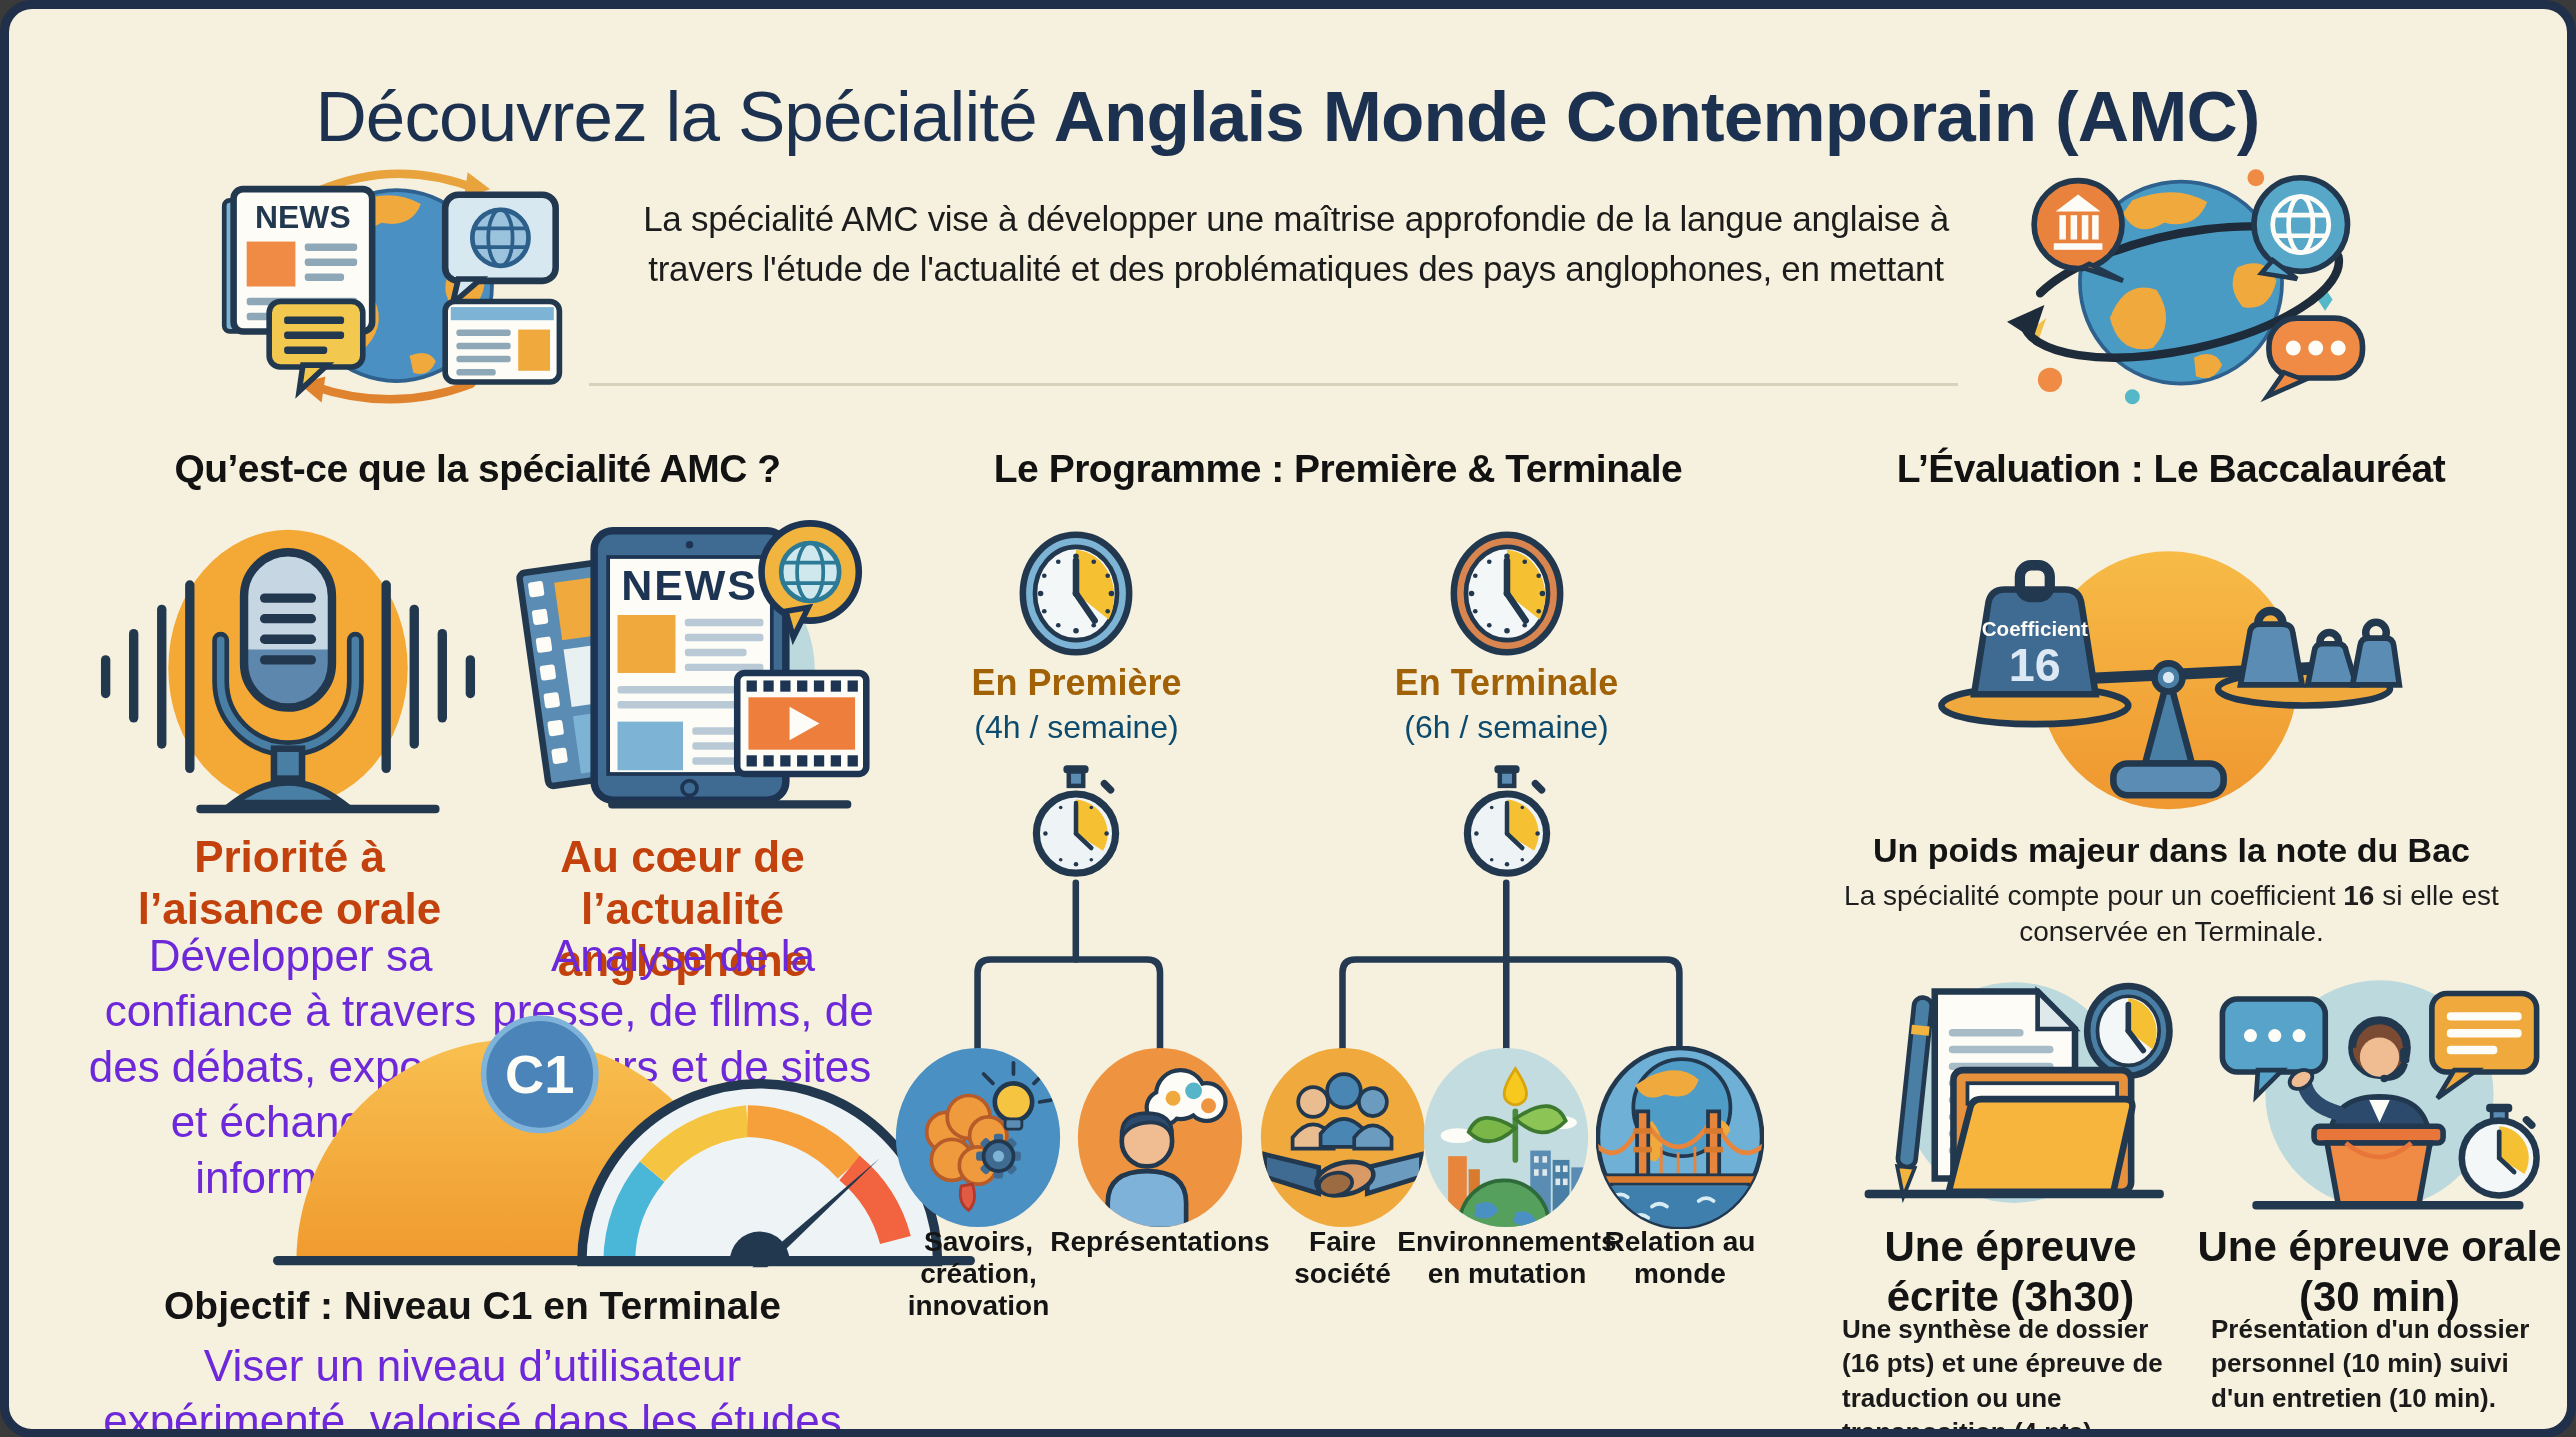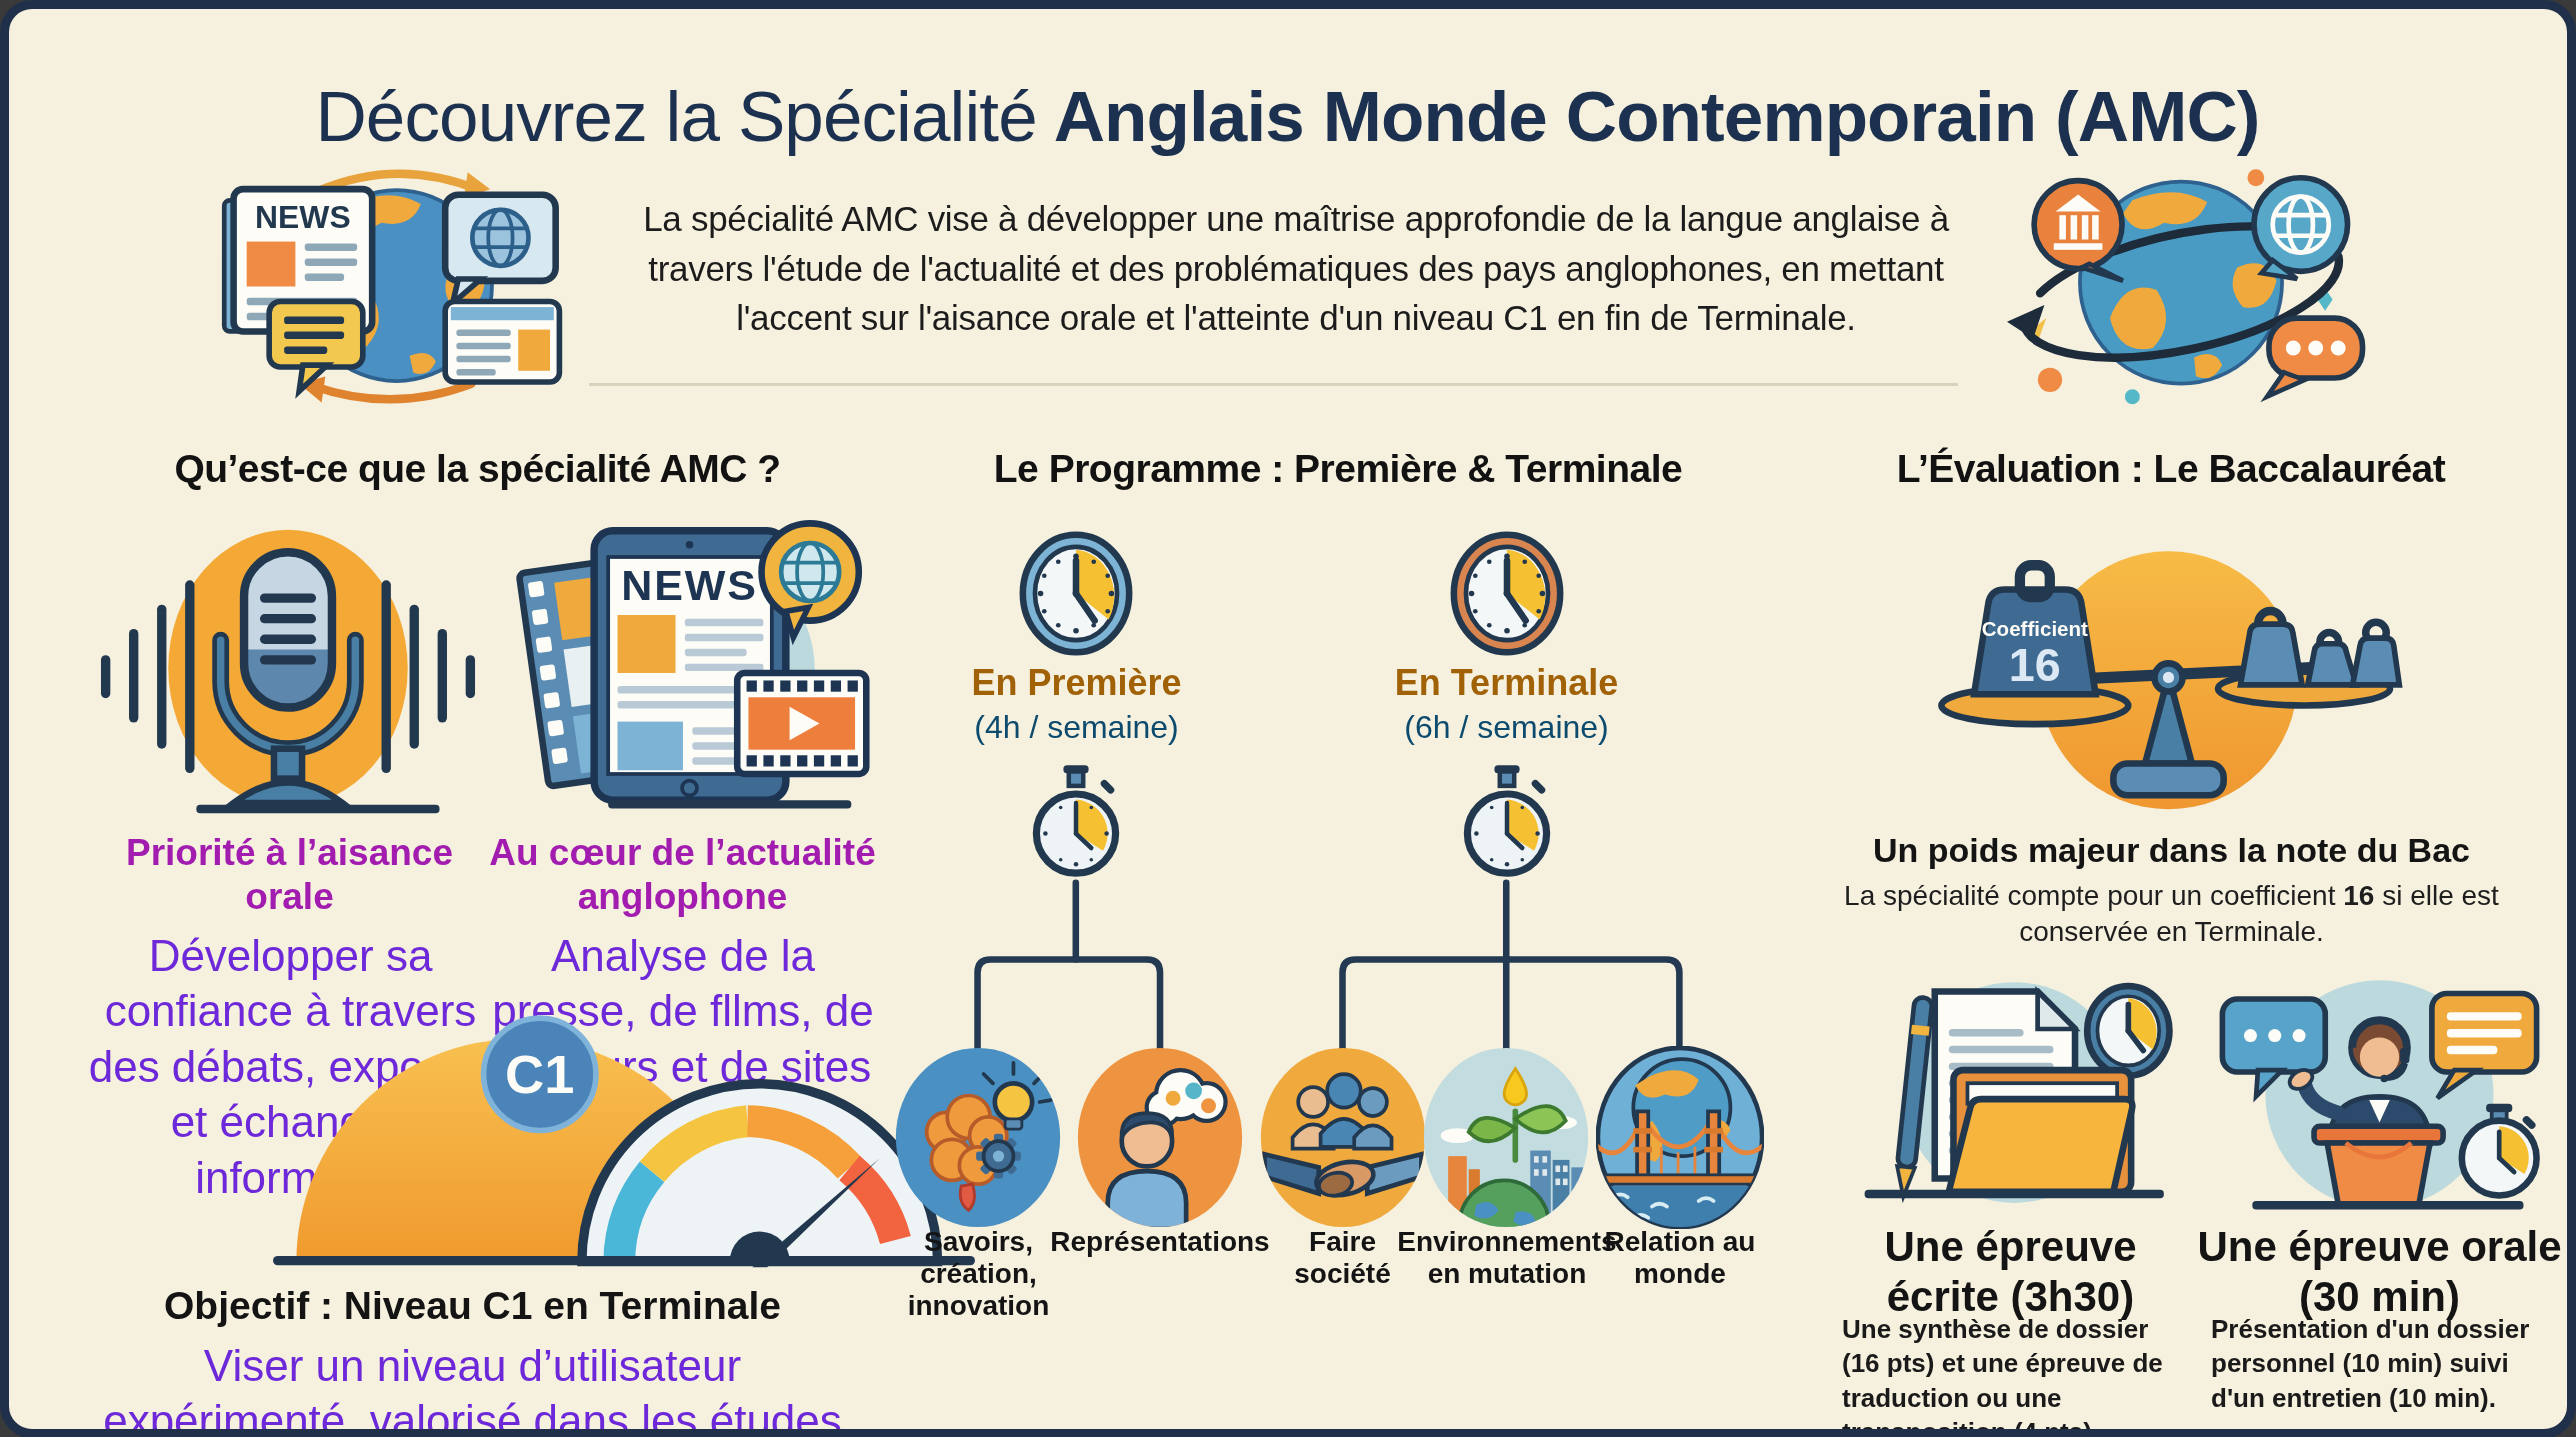--- a/index.html
+++ b/index.html
@@ -8,21 +8,21 @@
     background:#f6f1de;border:9.4px solid #20304a;border-radius:32px;overflow:hidden;
     font-family:"Liberation Sans",sans-serif;color:#1a1a1a;
   }
   .abs{position:absolute;}
   .ctr{text-align:center;}
   .main-title{font-size:71px;color:#1c3050;letter-spacing:-0.9px;white-space:nowrap;}
   .main-title .pfx{font-weight:400;margin-right:17px;}
   .main-title .emp{font-weight:700;}
   .intro{font-size:35px;line-height:1.42;color:#1c1c1c;letter-spacing:-0.3px;}
   .col-h{font-size:39px;font-weight:700;color:#121212;letter-spacing:-0.5px;}
-  .card-t{font-size:37px;font-weight:700;line-height:1.18;color:#a21caf;}
+  .card-t{font-size:44px;font-weight:700;line-height:1.18;color:#c2410c;}
   .card-d{font-size:44px;line-height:1.26;color:#6d28d9;}
   .obj-t{font-size:39px;font-weight:700;color:#141414;}
   .prog-t{font-size:36px;font-weight:700;color:#a16207;}
   .prog-h{font-size:32px;color:#0c4a6e;}
   .theme-l{font-size:28px;font-weight:700;line-height:1.15;color:#141414;}
   .bac-t{font-size:34px;font-weight:700;color:#141414;}
   .bac-d{font-size:28px;line-height:1.3;color:#1e1e1e;}
   .exam-t{font-size:42px;font-weight:700;line-height:1.2;color:#141414;}
   .exam-d{font-size:26px;font-weight:700;line-height:1.32;color:#1a1a1a;text-align:left;}
   .divider{background:#d8d2bd;}
@@ -72,21 +72,20 @@
     <rect x="260" y="180" width="58" height="7" rx="3" fill="#8fa8b8"></rect>
     <rect x="260" y="194" width="58" height="7" rx="3" fill="#8fa8b8"></rect>
     <rect x="260" y="208" width="58" height="7" rx="3" fill="#8fa8b8"></rect>
     <rect x="260" y="222" width="42" height="7" rx="3" fill="#8fa8b8"></rect>
     <rect x="326" y="180" width="34" height="44" fill="#f0a93c"></rect>
   </svg>
 
   <div class="abs intro ctr" style="left:585px;top:185px;width:1404px;">
     <div>La spécialité AMC vise à développer une maîtrise approfondie de la langue anglaise à</div>
     <div>travers l'étude de l'actualité et des problématiques des pays anglophones, en mettant</div>
-    <div>l'accent sur l'aisance orale et l'atteinte d'un niveau C1 en fin de Terminale.</div>
   </div>
 
   <svg class="abs" style="left:1983px;top:148px;" width="378" height="253" viewBox="0 0 404 270">
     <polygon points="152,38 163,52 152,66 141,52" fill="#f0c04a"></polygon>
     <polygon points="356,140 364,152 356,164 348,152" fill="#54b8c8"></polygon>
     <circle cx="62" cy="238" r="13" fill="#ef8b44"></circle>
     <circle cx="150" cy="256" r="8" fill="#54b8c8"></circle>
     <circle cx="282" cy="22" r="9" fill="#ef8b44"></circle>
     <path d="M40,186 L58,172 48,200 Z" fill="#f0c04a"></path>
     <circle cx="202" cy="134" r="108" fill="#4a9bc4" stroke="#2f618f" stroke-width="4"></circle>

